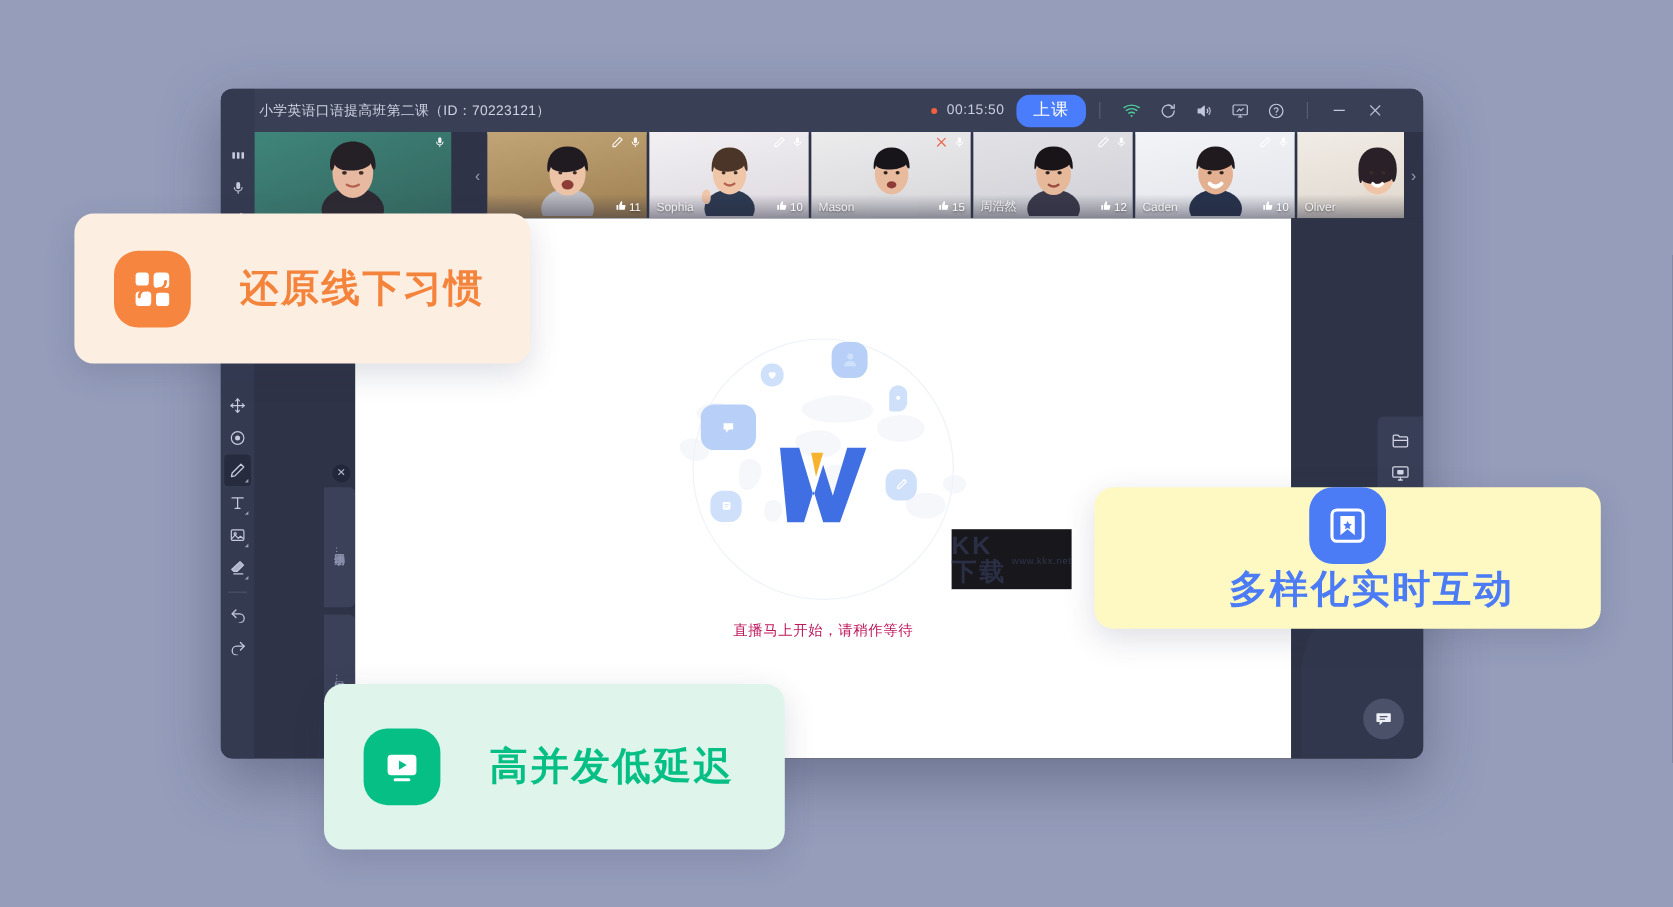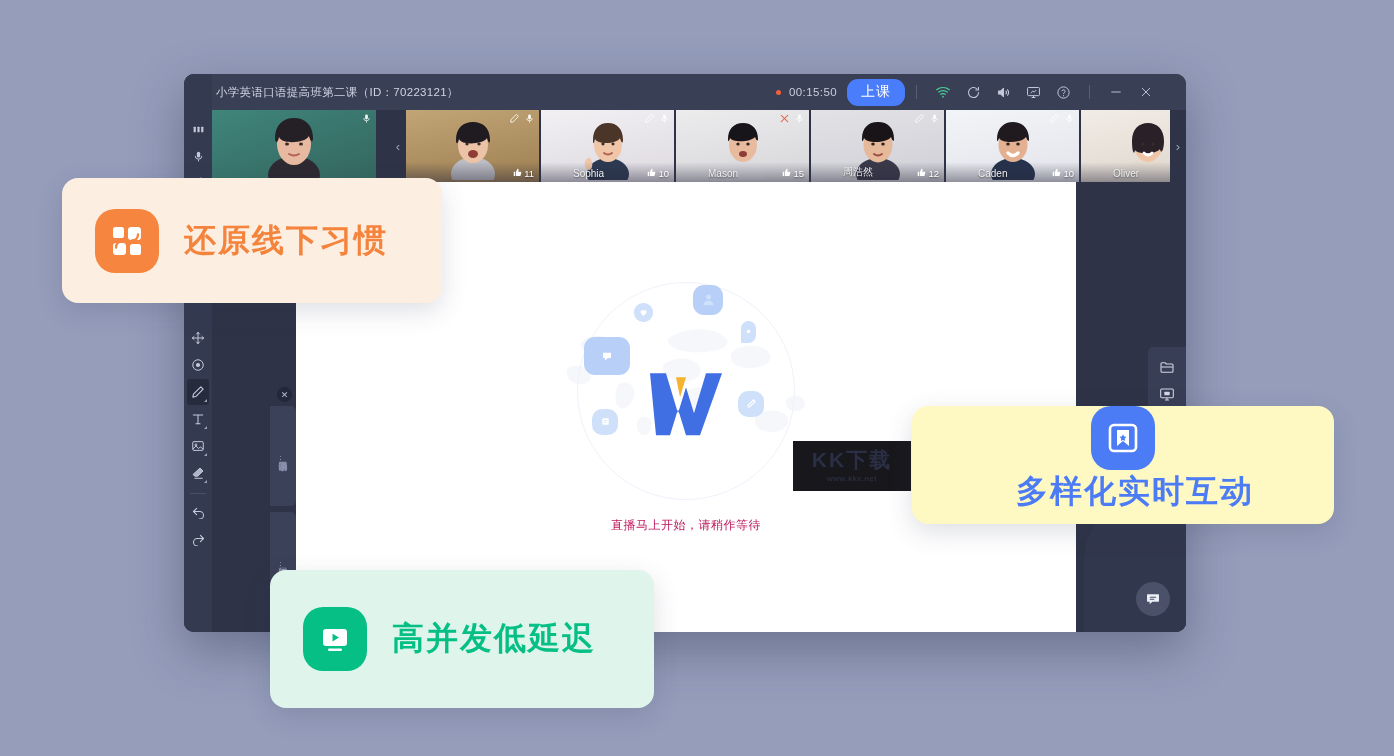--- a/index.html
+++ b/index.html
@@ -84,21 +84,21 @@
     margin-right: 2px;
     overflow: hidden;
   }
   .tile .topline { position: absolute; left:0; top:0; width:100%; height:2px; }
   .tile.teacher { width: 164px; background: #3f7d74; margin-right: 14px; }
   .tile .photo { position: absolute; inset: 0; }
   .tile .tname {
     position: absolute; left: 6px; bottom: 3px;
     font-size: 10px; color: #f0f0f2;
     text-shadow: 0 1px 2px rgba(0,0,0,.5);
-    max-width: 82px; overflow: hidden; white-space: nowrap; margin-left: 26px;
+    max-width: 82px; overflow: hidden; white-space: nowrap;
   }
   .tile .likes {
     position: absolute; right: 5px; bottom: 3px;
     font-size: 9.5px; color: #fff; display: flex; align-items: center; gap: 2px;
     text-shadow: 0 1px 2px rgba(0,0,0,.5);
   }
   .tile .ticons {
     position: absolute; right: 4px; top: 3px;
     display: flex; gap: 4px; align-items: center;
   }
@@ -199,23 +199,23 @@
     position: absolute; left: 50%; top: 50%;
     transform: translate(-50%,-46%);
     font-size: 0;
   }
   .wb-caption {
     margin-top: 6px;
     font-size: 12px; color: #be185d; letter-spacing: .5px;
   }
   .watermark {
     position: absolute; left: 247px; top: 160px;
-    width: 118px; height: 50px;
+    width: 100px; height: 50px;
     background: #18181c;
-    display: flex; flex-direction: column;
+    display: flex; flex-direction: row;
     align-items: center; justify-content: center;
     overflow: hidden;
   }
   .wm-main {
     font-size: 21px; font-weight: 700; color: #2b2f45;
     letter-spacing: 2px; line-height: 1;
   }
   .wm-sub {
     font-size: 8px; color: #30344a; letter-spacing: .5px; margin-top: 4px;
   }
@@ -260,21 +260,21 @@
     padding: 0 34px 0 33px;
     box-shadow: 0 8px 26px rgba(50,55,85,.16);
   }
   .card .cicon {
     width: 64px; height: 64px;
     border-radius: 20px;
     display: flex; align-items: center; justify-content: center;
     flex: none;
   }
   .card .ctext {
-    margin-left: 25px;
+    margin-left: 41px;
     font-size: 32px; font-weight: 700;
     letter-spacing: 2px; white-space: nowrap;
   }
   #card-offline {
     left: 62px; top: 178px; width: 380px; height: 125px;
     background: #fdeee2;
   }
   #card-offline .cicon { background: #f5853f; }
   #card-offline .ctext { color: #f4833c; }
 

